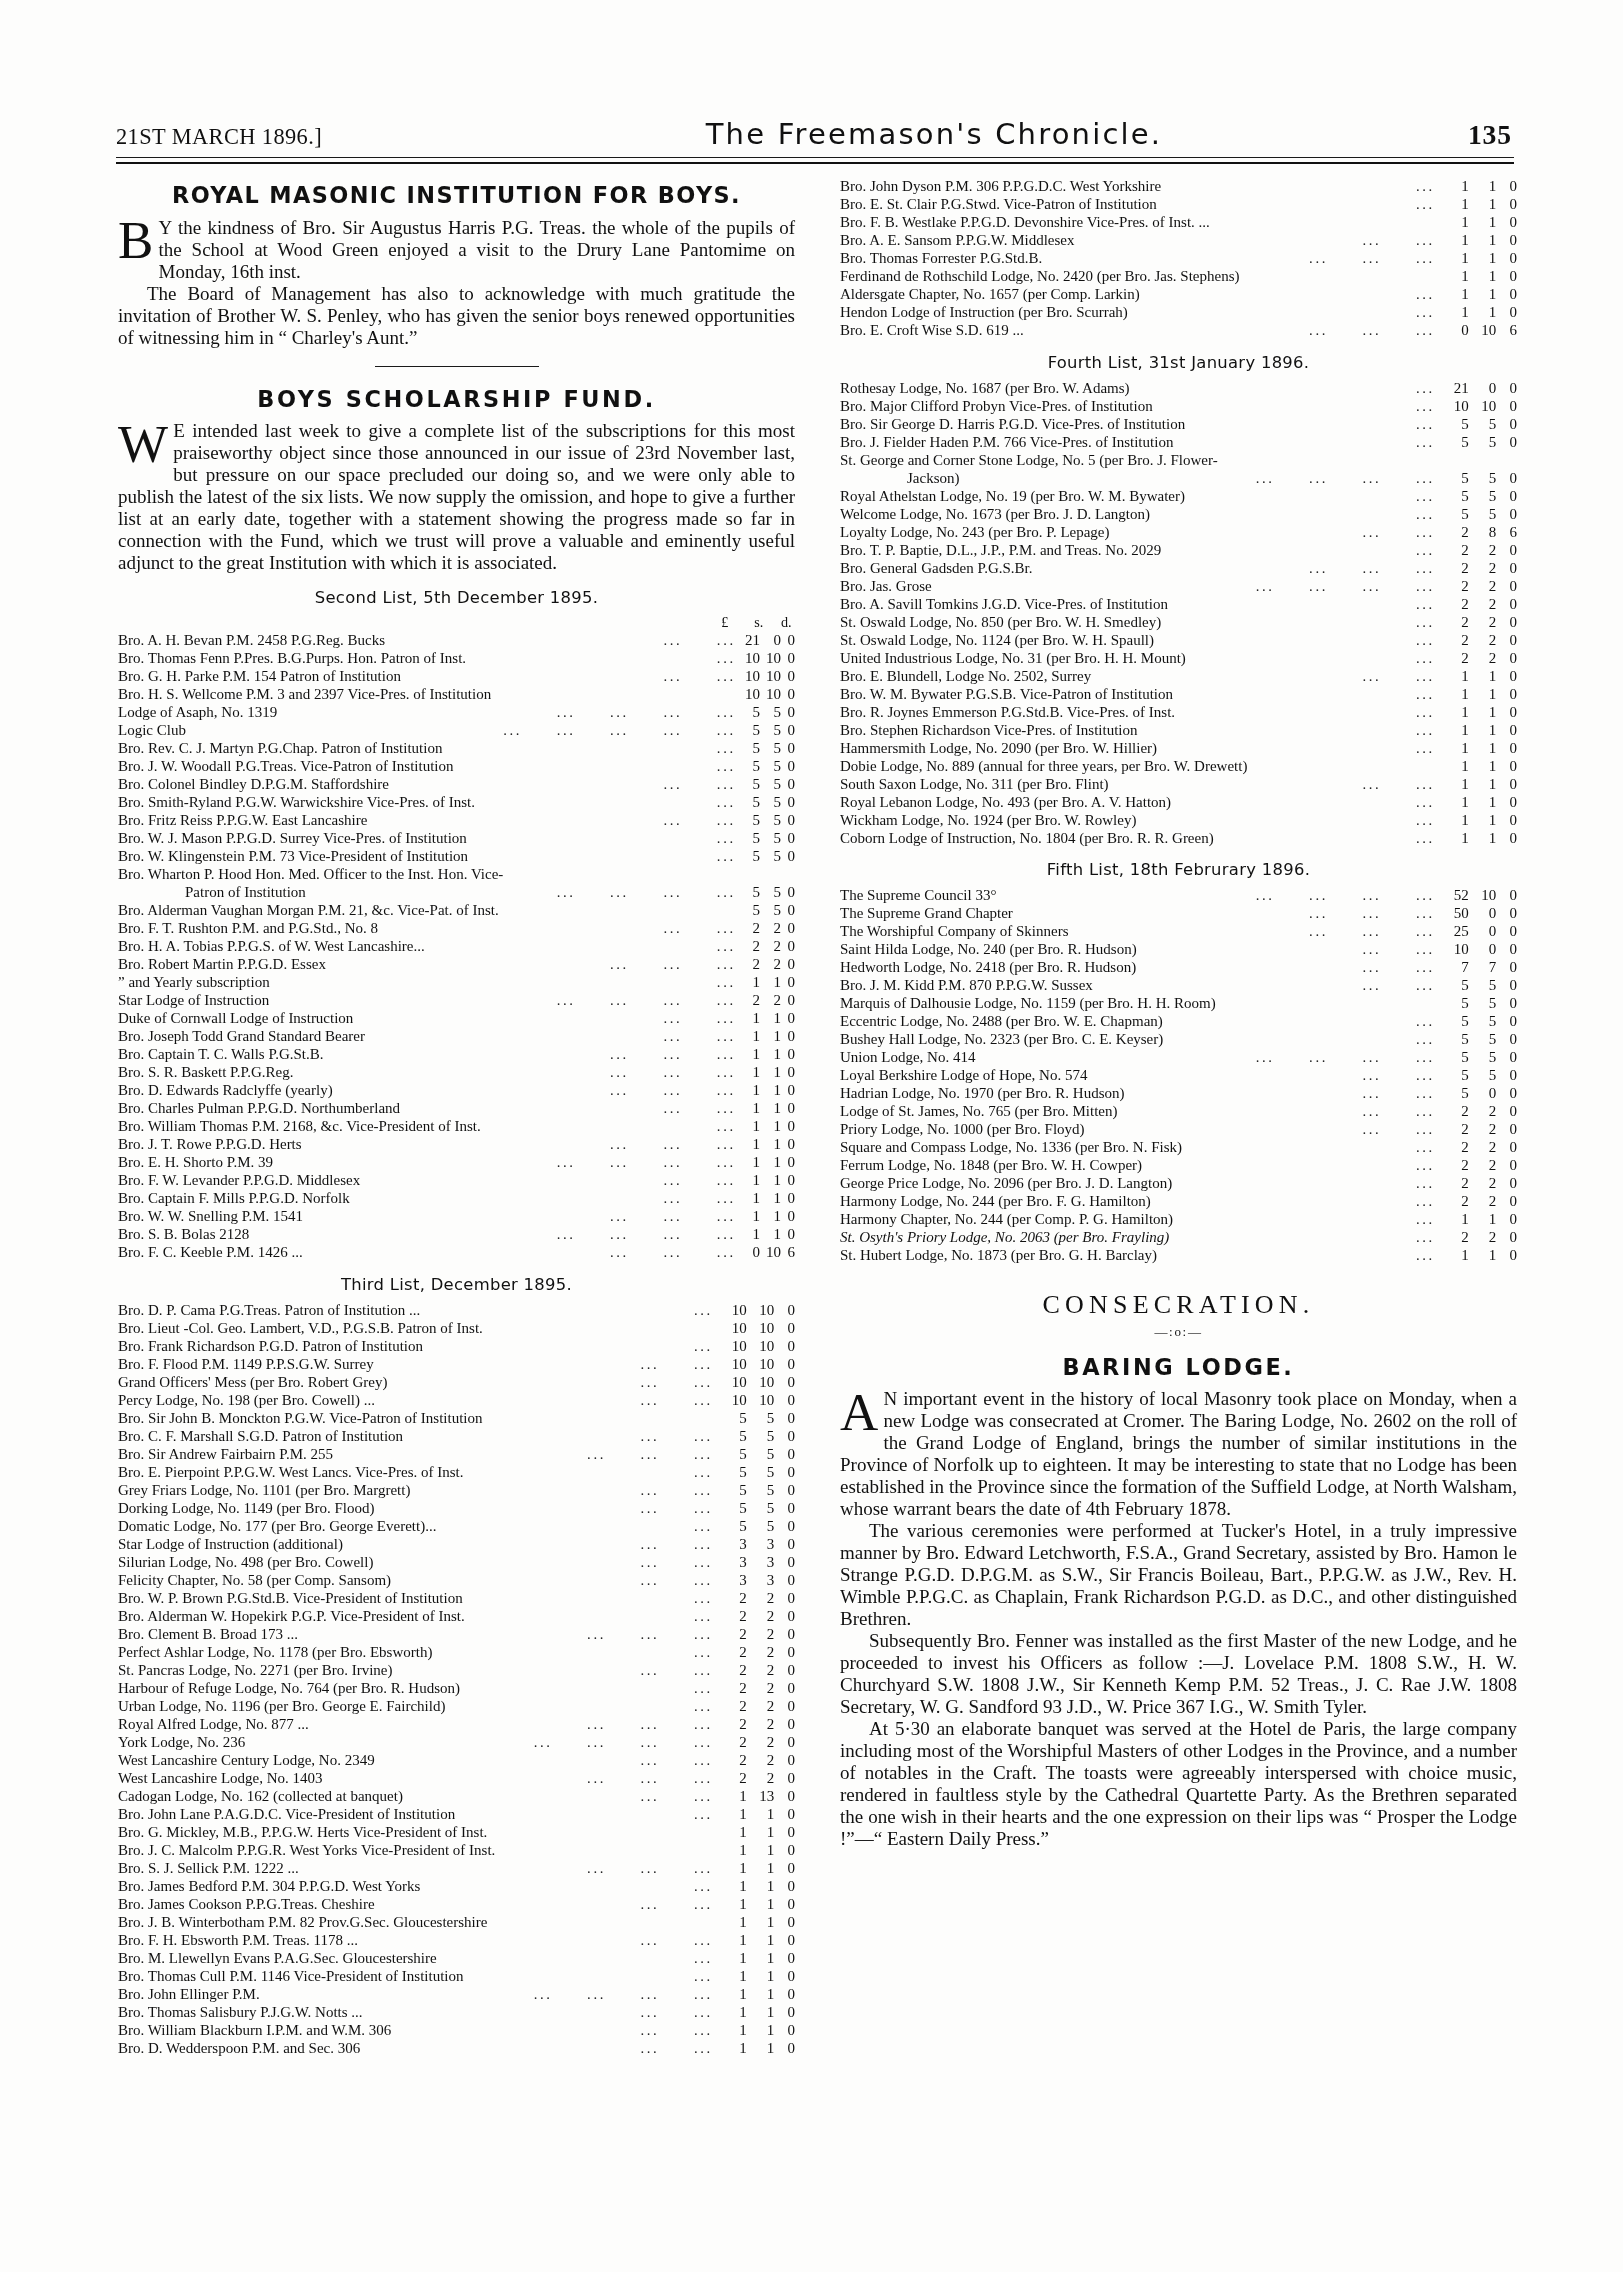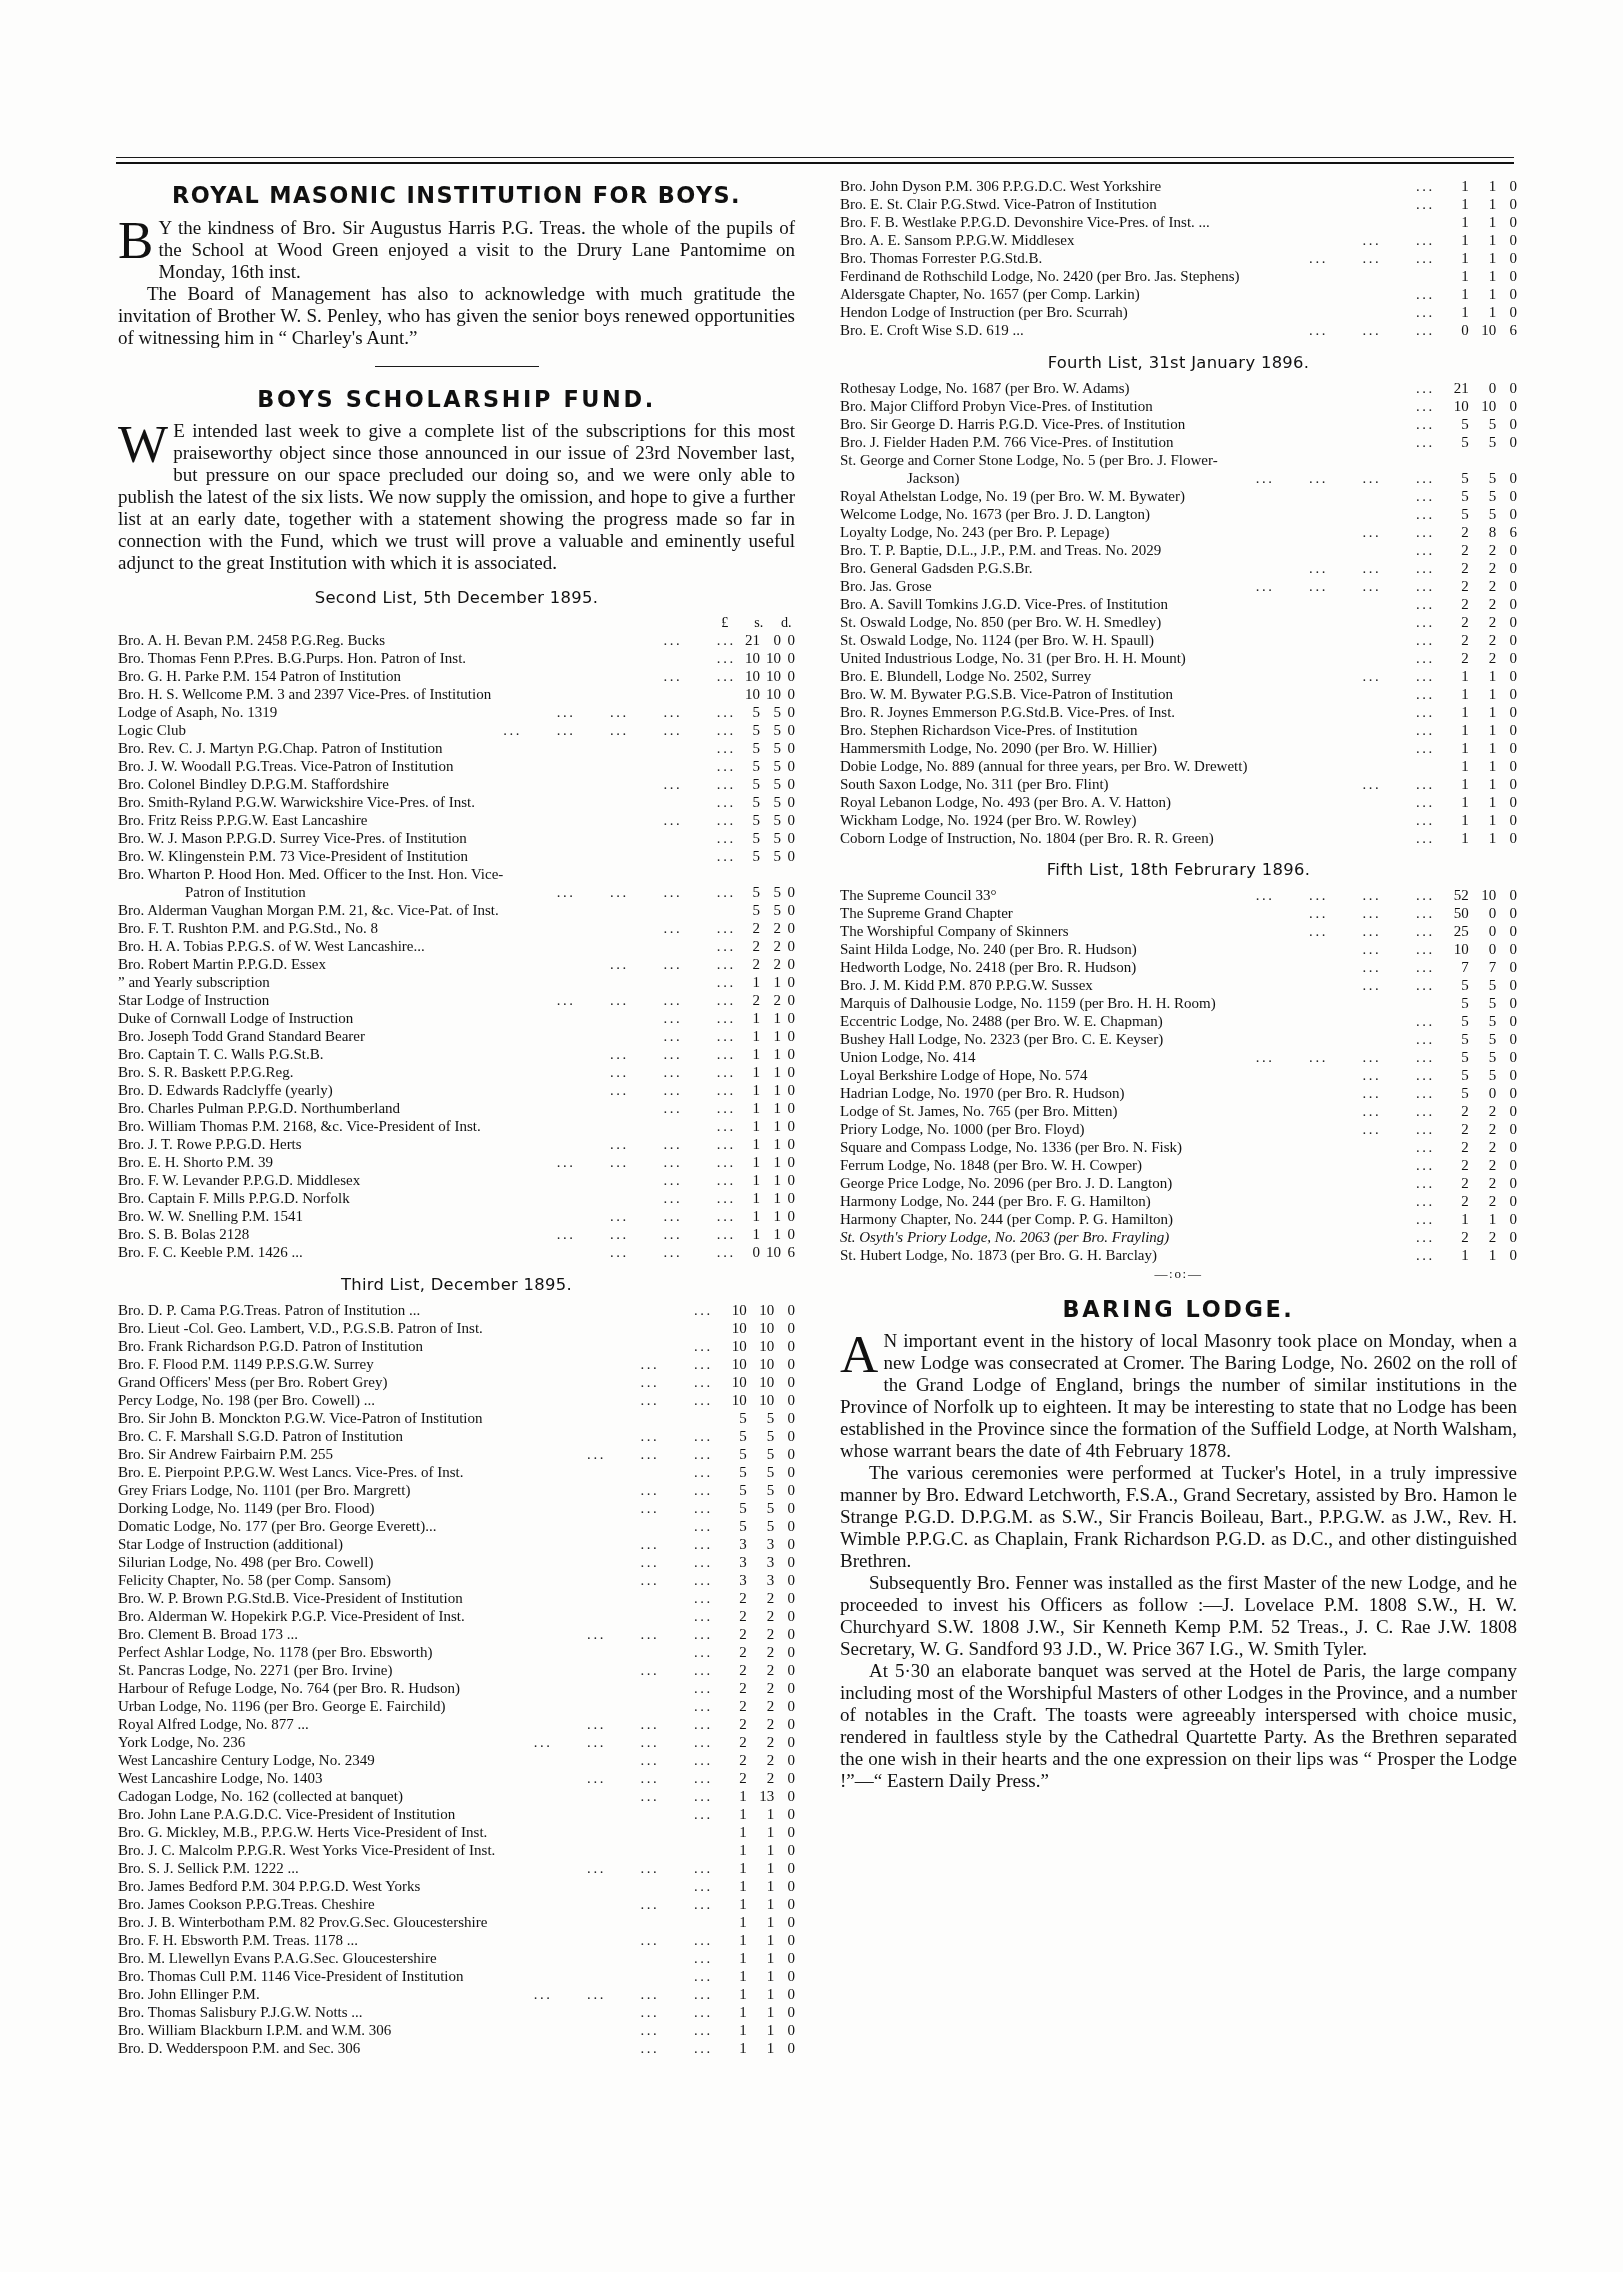--- a/index.html
+++ b/index.html
@@ -168,20 +168,25 @@
   .lsd span { display: inline-block; }
   .lsd .c-pd { width: 34px; text-align: right; }
   .lsd .c-sh { width: 35px; text-align: right; }
   .lsd .c-pe { width: 28.4px; text-align: right; }
 </style>
 </head>
 <body>
 
 <div class="page">
 
+  <div class="masthead">
+    <div class="masthead-date">21ST MARCH 1896.]</div>
+    <div class="masthead-title">The Freemason's Chronicle.</div>
+    <div class="masthead-page">135</div>
+  </div>
   <div class="rule"></div>
 
   <div class="col col-left">
 
     <h2 class="sec-head">ROYAL MASONIC INSTITUTION FOR BOYS.</h2>
 
     <div class="dropcap-wrap">
       <span class="dropcap">B</span>
       <p class="body noind">Y the kindness of Bro. Sir Augustus Harris P.G. Treas. the whole of the pupils of the School at Wood Green enjoyed a visit to the Drury Lane Pantomime on Monday, 16th inst.</p>
     </div>
@@ -1161,20 +1166,21 @@
           <tr>
             <td class="nm">St. Hubert Lodge, No. 1873 (per Bro. G. H. Barclay)</td>
             <td class="lead">...</td>
             <td class="pd">1</td>
             <td class="sh">1</td>
             <td class="pe">0</td>
           </tr>
         </tbody>
     </table>
 
+    <h2 class="serif-head">CONSECRATION.</h2>
     <div class="orn">—:o:—</div>
     <h2 class="sec-head wide">BARING LODGE.</h2>
 
     <div class="dropcap-wrap">
       <span class="dropcap">A</span>
       <p class="body noind">N important event in the history of local Masonry took place on Monday, when a new Lodge was consecrated at Cromer. The Baring Lodge, No. 2602 on the roll of the Grand Lodge of England, brings the number of similar institutions in the Province of Norfolk up to eighteen. It may be interesting to state that no Lodge has been established in the Province since the formation of the Suffield Lodge, at North Walsham, whose warrant bears the date of 4th February 1878.</p>
     </div>
     <p class="body">The various ceremonies were performed at Tucker's Hotel, in a truly impressive manner by Bro. Edward Letchworth, F.S.A., Grand Secretary, assisted by Bro. Hamon le Strange P.G.D. D.P.G.M. as S.W., Sir Francis Boileau, Bart., P.P.G.W. as J.W., Rev. H. Wimble P.P.G.C. as Chaplain, Frank Richardson P.G.D. as D.C., and other distinguished Brethren.</p>
     <p class="body">Subsequently Bro. Fenner was installed as the first Master of the new Lodge, and he proceeded to invest his Officers as follow :—J. Lovelace P.M. 1808 S.W., H. W. Churchyard S.W. 1808 J.W., Sir Kenneth Kemp P.M. 52 Treas., J. C. Rae J.W. 1808 Secretary, W. G. Sandford 93 J.D., W. Price 367 I.G., W. Smith Tyler.</p>
     <p class="body">At 5·30 an elaborate banquet was served at the Hotel de Paris, the large company including most of the Worshipful Masters of other Lodges in the Province, and a number of notables in the Craft. The toasts were agreeably interspersed with choice music, rendered in faultless style by the Cathedral Quartette Party. As the Brethren separated the one wish in their hearts and the one expression on their lips was “ Prosper the Lodge !”—“ Eastern Daily Press.”</p>

